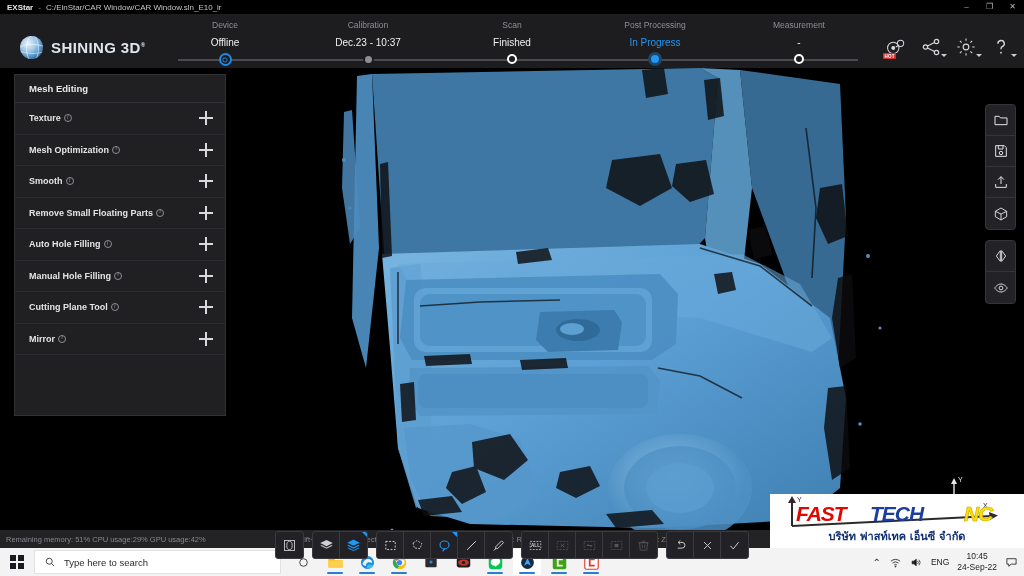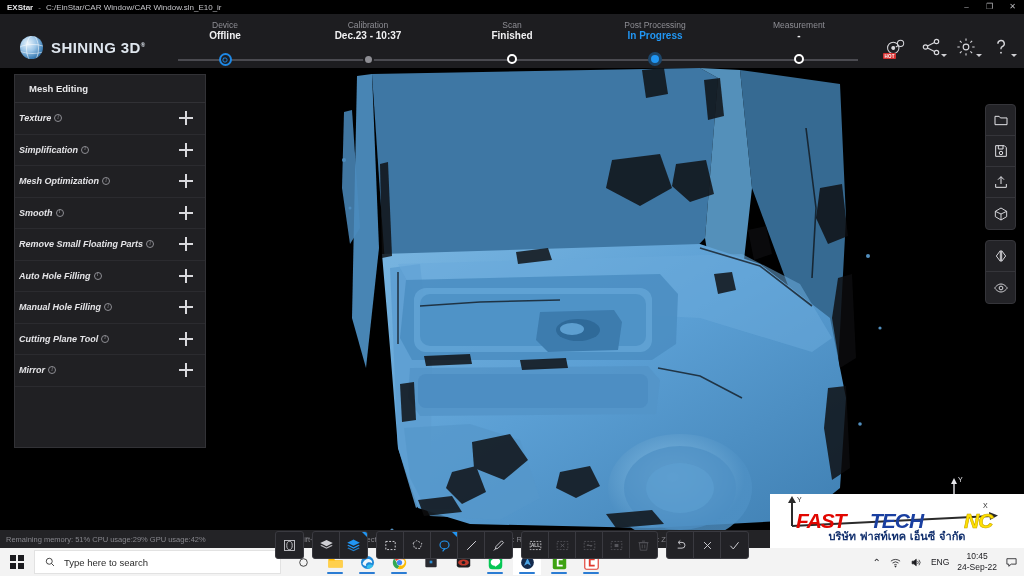--- a/index.html
+++ b/index.html
@@ -58,21 +58,21 @@
   }
   .wf-track {
     position: absolute; left: 0; top: 45px; width: 680px; height: 2px;
     background: linear-gradient(90deg,#4a4a50 0%,#4a4a50 100%);
   }
   .wf-step {
     position: absolute; top: 0; width: 140px; margin-left: -70px;
     text-align: center;
   }
   .wf-label { font-size: 8.5px; color: #8e8e94; margin-top: 6px; }
-  .wf-value { font-size: 10px; font-weight: bold; color: #f0f0f2; }
+  .wf-value { font-size: 10px; font-weight: normal; color: #f0f0f2; margin-top: 7px; }
   .wf-value.active { color: #2196f3; }
   .wf-dot {
     position: absolute; top: 40px; left: 50%; margin-left: -5px;
     width: 11px; height: 11px; border-radius: 50%;
     background: #8e8e94; border: 2px solid #1d1d20;
   }
   .wf-dot.ring {
     background: #1d1d20; border: 2.2px solid #ffffff;
     width: 10px; height: 10px; margin-left: -5px;
   }
@@ -106,35 +106,34 @@
   
   .viewport {
     position: absolute; top: 68px; left: 0; width: 1024px; height: 462px;
     background: #000;
     overflow: hidden;
   }
   .scan-stage { position: absolute; inset: 0; }
 
   
   .left-panel {
-    position: absolute; top: 74px; left: 14px; width: 192px;
+    position: absolute; top: 74px; left: 14px; width: 212px;
     background: rgba(33,33,36,.97);
     border: 1px solid #323236;
     z-index: 20;
   }
   .lp-title {
     height: 28px; display: flex; align-items: center; padding-left: 14px;
     font-size: 9.5px; font-weight: bold; color: #e8e8ea;
     border-bottom: 1px solid #313135;
   }
   .lp-row {
     height: 31.5px; display: flex; align-items: center;
-    padding: 0 12px 0 4px; border-bottom: 1px solid #2b2b2f;
+    padding: 0 12px 0 14px; border-bottom: 1px solid #2b2b2f;
     cursor: pointer;
-    font-style: italic;
   }
   .lp-row:last-child { border-bottom: none; }
   .lp-row .lbl { font-size: 9px; font-weight: bold; color: #e4e4e7; }
   .info-i {
     display: inline-block; width: 8px; height: 8px; margin-left: 3px;
     border: 0.8px solid #8d8d93; border-radius: 50%; position: relative;
     vertical-align: -1px;
   }
   .info-i::after {
     content: "i"; position: absolute; left: 0; right: 0; top: -1.5px;
@@ -202,21 +201,21 @@
   .sb-left { padding-left: 6px; }
   .sb-center { position: absolute; left: 295px; }
   .sb-right { position: absolute; right: 6px; }
 
   
   .watermark {
     position: absolute; right: 0px; bottom: 28px; width: 254px; height: 54px;
     background: #ffffff; z-index: 22; overflow: hidden;
   }
   .wm-logo {
-    position: absolute; left: 8px; top: 13px; width: 238px; height: 26px;
+    position: absolute; left: 8px; top: 6px; width: 238px; height: 26px;
   }
   .wm-fast {
     position: absolute; left: 18px; top: 2px; font-size: 21px;
     font-weight: bold; font-style: italic; color: #e10600;
     letter-spacing: -1px; font-family: "Liberation Sans", sans-serif;
   }
   .wm-tech {
     position: absolute; left: 92px; top: 2px; font-size: 21px;
     font-weight: bold; font-style: italic; color: #1a3fa0;
     letter-spacing: -1px;
@@ -473,25 +472,20 @@
 
   <div class="left-panel">
     <div class="lp-title">Mesh Editing</div>
 
     <div class="lp-row">
       <span class="lbl">Texture</span>
       <i class="info-i"></i>
       <span class="lp-plus"></span>
     </div>
     <div class="lp-row">
-      <span class="lbl">Simplification</span>
-      <i class="info-i"></i>
-      <span class="lp-plus"></span>
-    </div>
-    <div class="lp-row">
       <span class="lbl">Mesh Optimization</span>
       <i class="info-i"></i>
       <span class="lp-plus"></span>
     </div>
     <div class="lp-row">
       <span class="lbl">Smooth</span>
       <i class="info-i"></i>
       <span class="lp-plus"></span>
     </div>
     <div class="lp-row">

